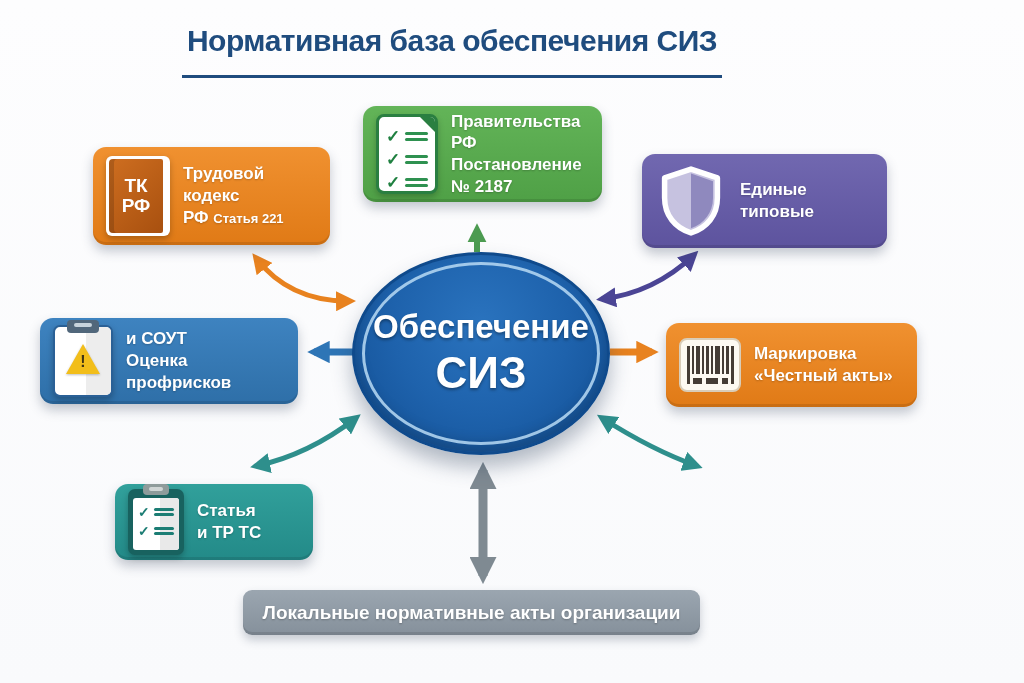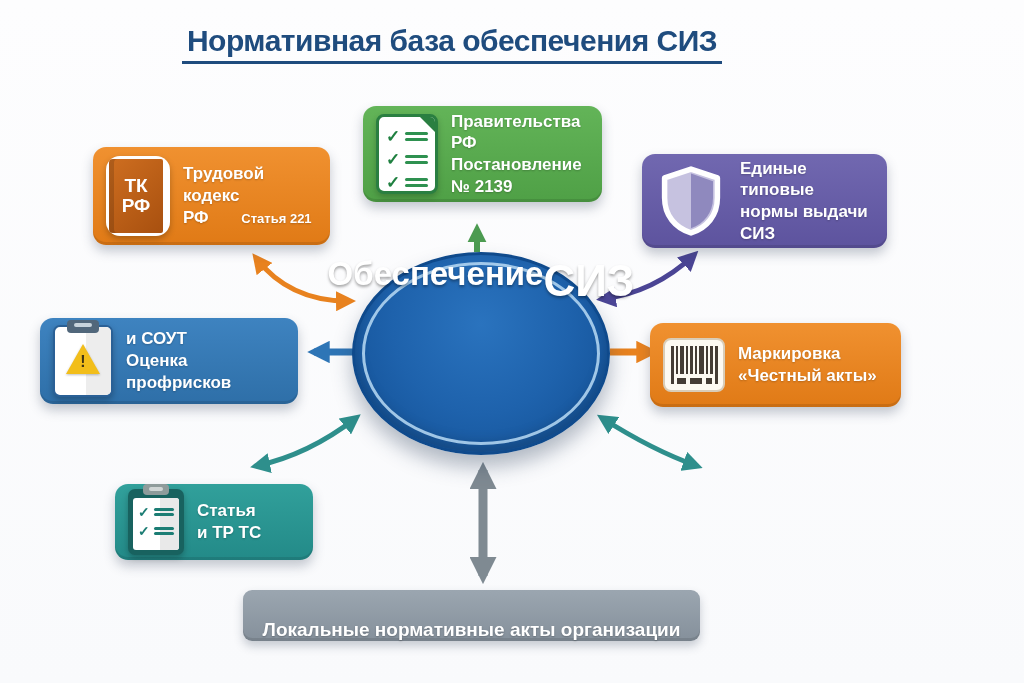--- a/index.html
+++ b/index.html
@@ -5,62 +5,62 @@
   html,body{margin:0;padding:0;background:#ffffff;}
   .canvas{
     position:relative;width:1024px;height:683px;overflow:hidden;
     background:linear-gradient(180deg,#fdfdfe 0%,#f9fafc 100%);
     font-family:"Liberation Sans", sans-serif;
   }
   
   .title{
     position:absolute;left:182px;top:24px;width:540px;text-align:center;
     color:#1f4c7e;font-size:30px;font-weight:bold;letter-spacing:-0.5px;
-    padding-bottom:3px;border-bottom:3px solid #1f4c7e;
+    padding-bottom:17px;border-bottom:3px solid #1f4c7e;
   }
   
   .arrows{position:absolute;left:0;top:0;z-index:1;}
   
   .node{
     position:absolute;z-index:2;border-radius:13px;display:flex;align-items:center;
     box-shadow:0 6px 12px rgba(45,60,85,0.28), inset 0 -3px 0 rgba(0,0,0,0.10);
     padding:0 10px 0 13px;box-sizing:border-box;gap:13px;
   }
   .node-text{color:#fff;font-weight:bold;font-size:17px;line-height:1.28;
     text-shadow:0 1px 2px rgba(0,0,0,0.22);}
-  .node-text small{font-size:13px;font-weight:bold;margin-left:28px;}
+  .node-text small{font-size:13px;font-weight:bold;}
   .orange{background:linear-gradient(180deg,#f09130 0%,#e07a16 100%);}
   .green {background:linear-gradient(180deg,#63b458 0%,#4fa046 100%);}
   .purple{background:linear-gradient(180deg,#7168b0 0%,#5d539e 100%);}
   .blue  {background:linear-gradient(180deg,#3e83c0 0%,#2e6fa8 100%);}
   .teal  {background:linear-gradient(180deg,#31a09b 0%,#238a88 100%);}
   
   .ellipse{
     position:absolute;left:352px;top:252px;width:258px;height:203px;z-index:2;
     border-radius:50%;border:3px solid #0f4a8c;box-sizing:border-box;
     background:radial-gradient(ellipse at 50% 35%, #2a73be 0%, #1e62ac 50%, #114d91 100%);
     box-shadow:0 12px 20px rgba(40,60,90,0.35), inset 0 -8px 14px rgba(0,0,0,0.18);
   }
   .ellipse-ring{position:absolute;inset:7px;border:3px solid rgba(185,218,245,0.85);border-radius:50%;}
   .ellipse-text{
-    position:absolute;inset:0;display:flex;flex-direction:row;align-items:flex-start;justify-content:center;
+    position:absolute;inset:0;display:flex;flex-direction:column;align-items:center;justify-content:center;
     color:#fff;font-weight:bold;text-shadow:0 2px 3px rgba(0,0,0,0.35);line-height:1.18;
   }
   .ellipse-text .l1{font-size:33px;}
   .ellipse-text .l2{font-size:44px;}
   
   .bottom-bar{
-    position:absolute;left:243px;top:590px;width:457px;height:51px;z-index:2;
+    position:absolute;left:243px;top:590px;width:457px;height:45px;z-index:2;
     border-radius:9px;background:linear-gradient(180deg,#9ba6b0 0%,#85909b 100%);
     box-shadow:0 5px 10px rgba(45,60,85,0.25), inset 0 -3px 0 rgba(0,0,0,0.10);
-    display:flex;align-items:flex-end;justify-content:center;
+    display:flex;align-items:center;justify-content:center;
     color:#fff;font-size:19px;font-weight:bold;text-shadow:0 1px 2px rgba(0,0,0,0.25);
   }
   
-  .book-icon{width:64px;height:80px;background:#fff;border-radius:14px;
+  .book-icon{width:64px;height:80px;background:#fff;border-radius:6px;
     padding:3px 7px 3px 3px;box-sizing:border-box;flex:none;
     box-shadow:0 3px 6px rgba(0,0,0,0.25);}
   .book-inner{width:100%;height:100%;border-radius:4px 2px 2px 4px;
     background:linear-gradient(135deg,#ce6e20 0%,#a8500f 100%);
     box-shadow:inset 5px 0 0 rgba(0,0,0,0.15);
     display:flex;flex-direction:column;align-items:center;justify-content:center;
     color:#fff;font-size:19px;font-weight:bold;line-height:1.05;}
   
   .doc-icon{width:62px;height:80px;background:#fff;border:3px solid #2a7f41;border-radius:8px;
     box-sizing:border-box;position:relative;flex:none;overflow:hidden;
@@ -177,52 +177,51 @@
           <span class="chk">✓</span>
           <span class="lines">
             <i></i>
             <i></i>
           </span>
         </div>
     </div>
     <div class="node-text">
       <div>Правительства РФ</div>
       <div>Постановление</div>
-      <div>№ 2139</div>
+      <div>№ 2187</div>
     </div>
   </div>
 
   <div class="node purple" style="left:642px;top:154px;width:245px;height:94px;">
     <div class="shield-wrap">
       <svg width="66" height="72" viewBox="0 0 60 64">
         <path d="M30 3 L54 11 V29 C54 45 44.5 56.5 30 61 C15.5 56.5 6 45 6 29 V11 Z" fill="#c6c2e0"></path>
         <path d="M30 7 L50 14 V29 C50 42.5 42 52.5 30 56.8 Z" fill="#8f89be"></path>
         <path d="M30 3 L54 11 V29 C54 45 44.5 56.5 30 61 C15.5 56.5 6 45 6 29 V11 Z" fill="none" stroke="#ffffff" stroke-width="5" stroke-linejoin="round"></path>
       </svg>
     </div>
     <div class="node-text">
       <div>Единые типовые</div>
-      <div>нормы выдачи СИЗ</div>
     </div>
   </div>
 
   <div class="node blue" style="left:40px;top:318px;width:258px;height:86px;">
     <div class="clipb">
       <div class="half"></div>
       <div class="clip-top"></div>
       <div class="warn-tri"></div>
       <span class="excl">!</span>
     </div>
     <div class="node-text">
       <div>и СОУТ</div>
       <div>Оценка профрисков</div>
     </div>
   </div>
 
-  <div class="node orange" style="left:650px;top:323px;width:251px;height:84px;">
+  <div class="node orange" style="left:666px;top:323px;width:251px;height:84px;">
     <div class="barcode-wrap">
       <svg width="62" height="54" viewBox="0 0 62 54">
         <rect x="1" y="1" width="60" height="52" rx="7" fill="#fdfaf2" stroke="#d9cdb8" stroke-width="2"></rect>
         <g fill="#453d35">
           <rect x="8" y="8" width="3" height="38"></rect>
           <rect x="13" y="8" width="2" height="28"></rect>
           <rect x="17" y="8" width="4" height="28"></rect>
           <rect x="23" y="8" width="2" height="28"></rect>
           <rect x="27" y="8" width="3" height="28"></rect>
           <rect x="32" y="8" width="2" height="28"></rect>

